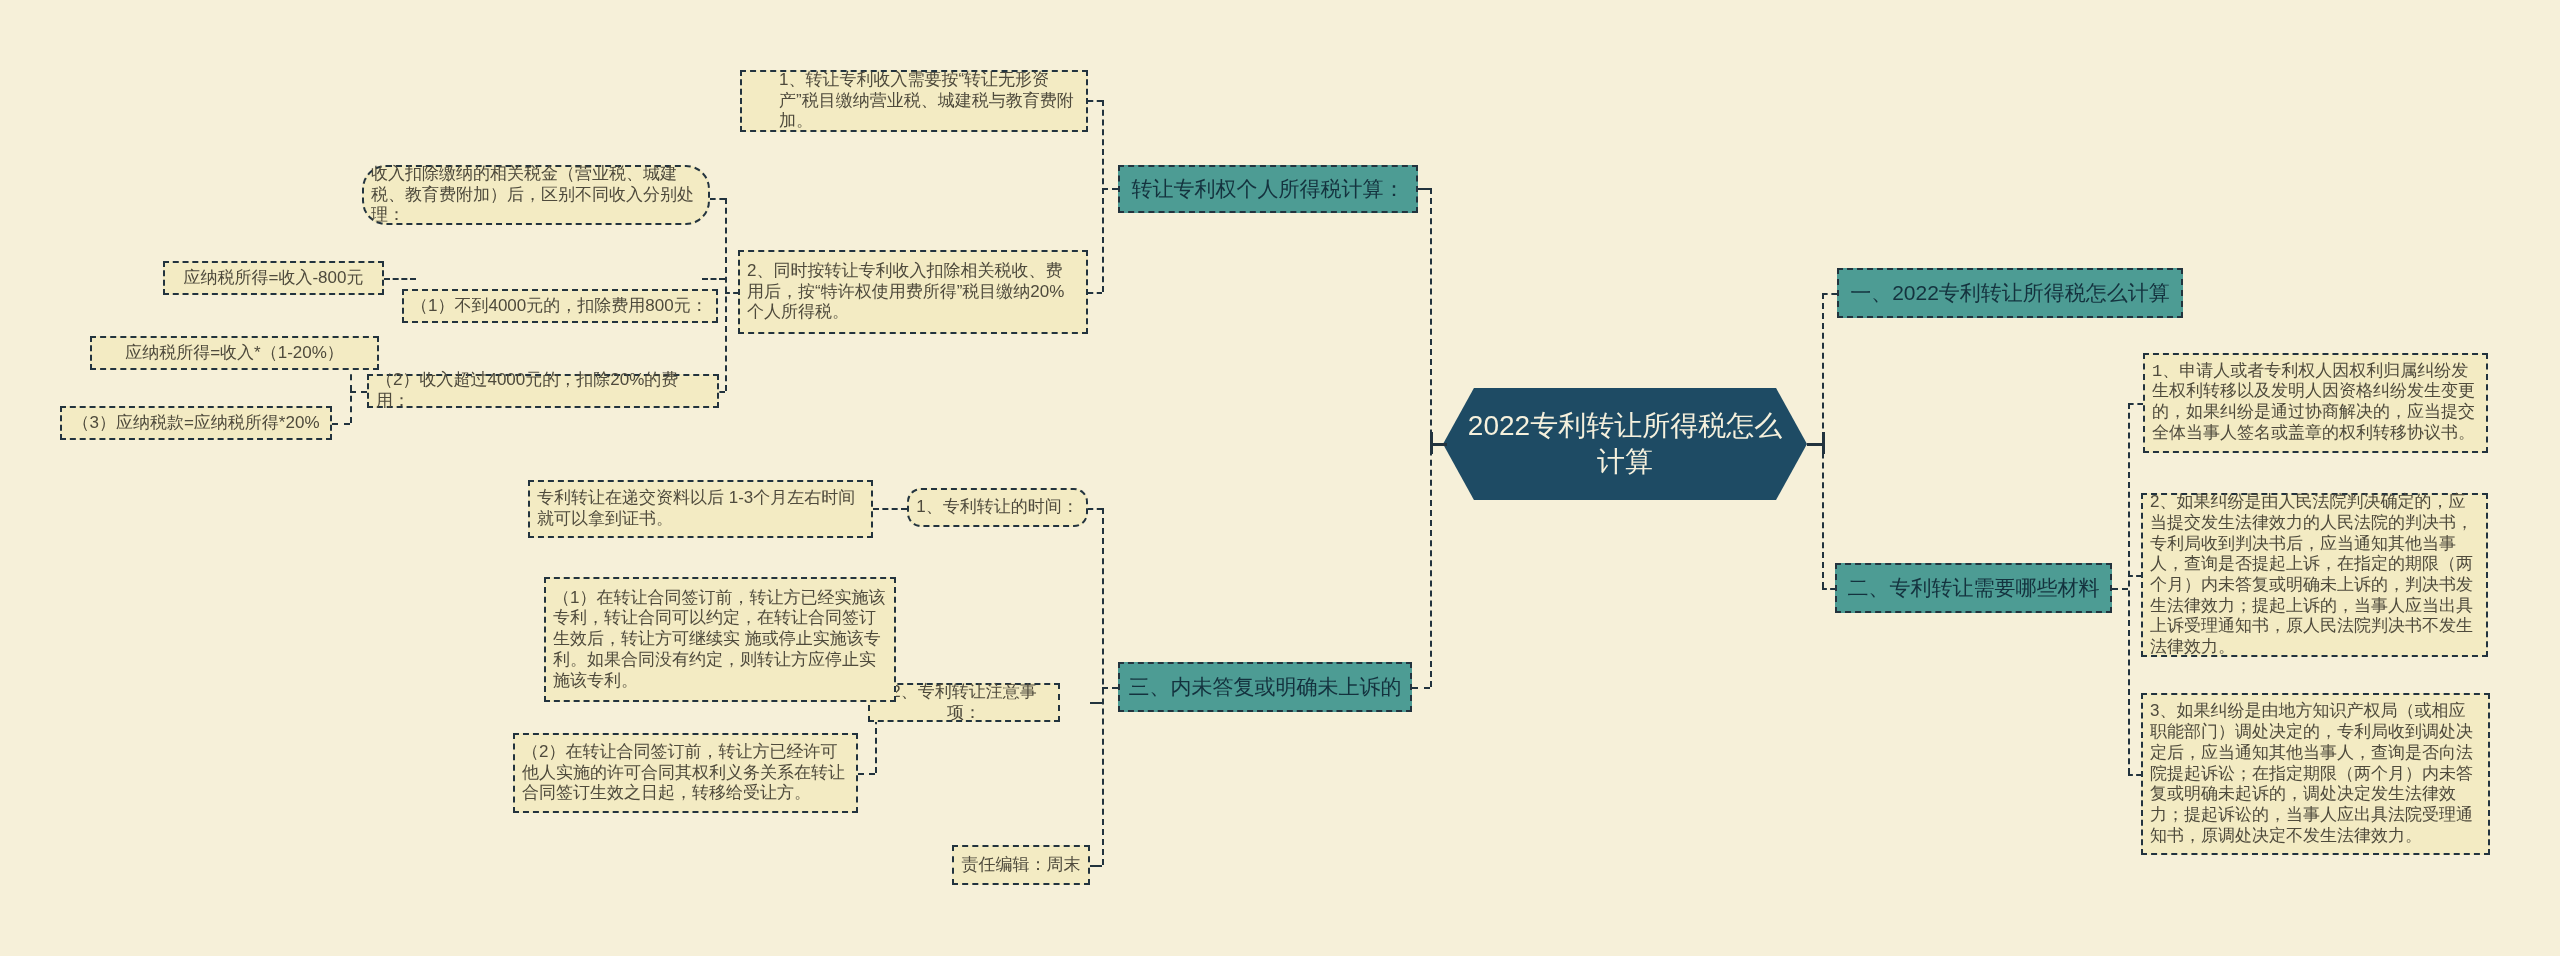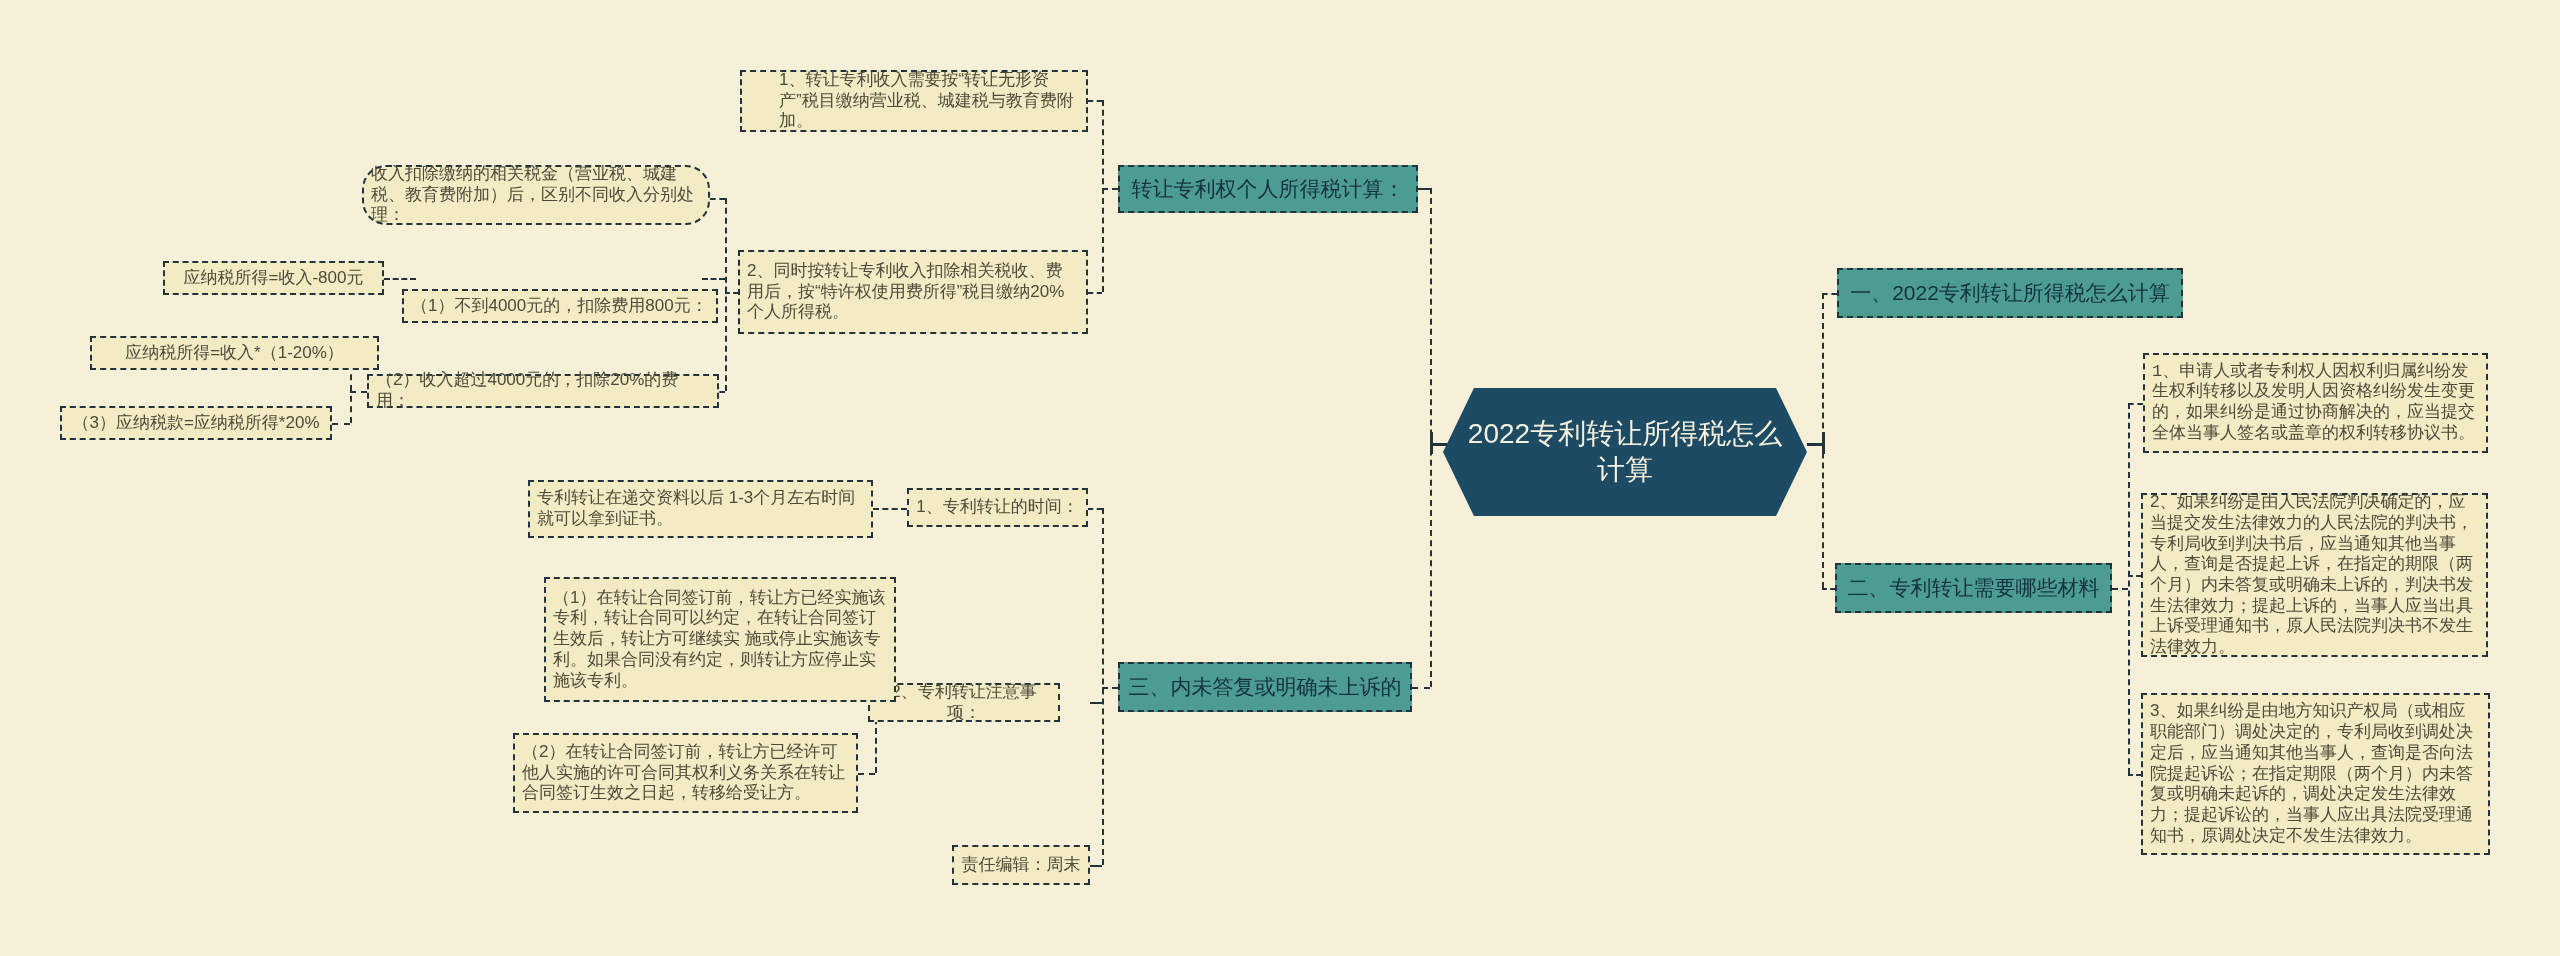--- a/index.html
+++ b/index.html
@@ -20,21 +20,21 @@
   .node{
     position:absolute;box-sizing:border-box;
     border:2px dashed var(--line);
     display:flex;align-items:center;justify-content:flex-start;
     padding:4px 7px;line-height:1.22;
     white-space:normal;word-break:break-all;
   }
   .node.yellow{background:var(--yellow);color:#4e4a3c;font-size:17px;}
   .node.teal{background:var(--teal);color:#14323e;font-size:21px;justify-content:center;text-align:center;line-height:1.15;}
   .node.central{
-    left:1443px;top:388px;width:364px;height:128px;
+    left:1443px;top:388px;width:364px;height:112px;
     background:var(--navy);color:#f6f1dd;font-size:28px;
     border:none;justify-content:center;text-align:center;line-height:1.3;
     padding:16px 22px;
     clip-path:polygon(8.5% 0,91.5% 0,100% 50%,91.5% 100%,8.5% 100%,0 50%);
   }
   .conn{position:absolute;}
   .conn.h{border-top:2px dashed var(--line);height:0;}
   .conn.v{border-left:2px dashed var(--line);width:0;}
   .conn.h.solid{border-top:3px solid var(--line);}
   .conn.v.solid{border-left:3px solid var(--line);}
@@ -91,19 +91,19 @@
     <div class="node yellow" style="left: 163px; top: 261px; width: 221px; height: 34px; justify-content: center; text-align: center;">应纳税所得=收入-800元</div>
     <div class="node yellow" style="left: 90px; top: 336px; width: 289px; height: 34px; justify-content: center; text-align: center;">应纳税所得=收入*（1-20%）</div>
     <div class="node yellow" style="left: 367px; top: 374px; width: 352px; height: 34px;">（2）收入超过4000元的，扣除20%的费用：</div>
     <div class="node yellow" style="left: 60px; top: 406px; width: 272px; height: 34px; justify-content: center; text-align: center;">（3）应纳税款=应纳税所得*20%</div>
     <div class="node teal" style="left: 1837px; top: 268px; width: 346px; height: 50px;">一、2022专利转让所得税怎么计算</div>
     <div class="node teal" style="left: 1835px; top: 563px; width: 277px; height: 50px;">二、专利转让需要哪些材料</div>
     <div class="node yellow" style="left: 2143px; top: 353px; width: 345px; height: 100px; font-family: Liberation Mono, monospace;">1、申请人或者专利权人因权利归属纠纷发生权利转移以及发明人因资格纠纷发生变更的，如果纠纷是通过协商解决的，应当提交全体当事人签名或盖章的权利转移协议书。</div>
     <div class="node yellow" style="left: 2141px; top: 493px; width: 347px; height: 164px;">2、如果纠纷是由人民法院判决确定的，应当提交发生法律效力的人民法院的判决书，专利局收到判决书后，应当通知其他当事人，查询是否提起上诉，在指定的期限（两个月）内未答复或明确未上诉的，判决书发生法律效力；提起上诉的，当事人应当出具上诉受理通知书，原人民法院判决书不发生法律效力。</div>
     <div class="node yellow" style="left: 2141px; top: 693px; width: 349px; height: 162px;">3、如果纠纷是由地方知识产权局（或相应职能部门）调处决定的，专利局收到调处决定后，应当通知其他当事人，查询是否向法院提起诉讼；在指定期限（两个月）内未答复或明确未起诉的，调处决定发生法律效力；提起诉讼的，当事人应出具法院受理通知书，原调处决定不发生法律效力。</div>
     <div class="node teal" style="left: 1118px; top: 662px; width: 294px; height: 50px;">三、内未答复或明确未上诉的</div>
-    <div class="node yellow" style="left: 907px; top: 488px; width: 181px; height: 39px; justify-content: center; text-align: center;">1、专利转让的时间：</div>
+    <div class="node yellow" style="left: 907px; top: 488px; width: 181px; height: 39px; justify-content: center; text-align: center; border-radius: 14px;">1、专利转让的时间：</div>
     <div class="node yellow" style="left: 528px; top: 480px; width: 345px; height: 58px;">专利转让在递交资料以后 1-3个月左右时间就可以拿到证书。</div>
     <div class="node yellow" style="left: 868px; top: 683px; width: 192px; height: 39px; justify-content: center; text-align: center;">2、专利转让注意事项：</div>
     <div class="node yellow" style="left: 508px; top: 577px; width: 352px; height: 125px; margin-left: 36px;">（1）在转让合同签订前，转让方已经实施该专利，转让合同可以约定，在转让合同签订生效后，转让方可继续实 施或停止实施该专利。如果合同没有约定，则转让方应停止实施该专利。</div>
     <div class="node yellow" style="left: 513px; top: 733px; width: 345px; height: 80px;">（2）在转让合同签订前，转让方已经许可他人实施的许可合同其权利义务关系在转让合同签订生效之日起，转移给受让方。</div>
     <div class="node yellow" style="left: 952px; top: 845px; width: 138px; height: 40px; justify-content: center; text-align: center;">责任编辑：周末</div>
   </div>
 
 </body></html>

